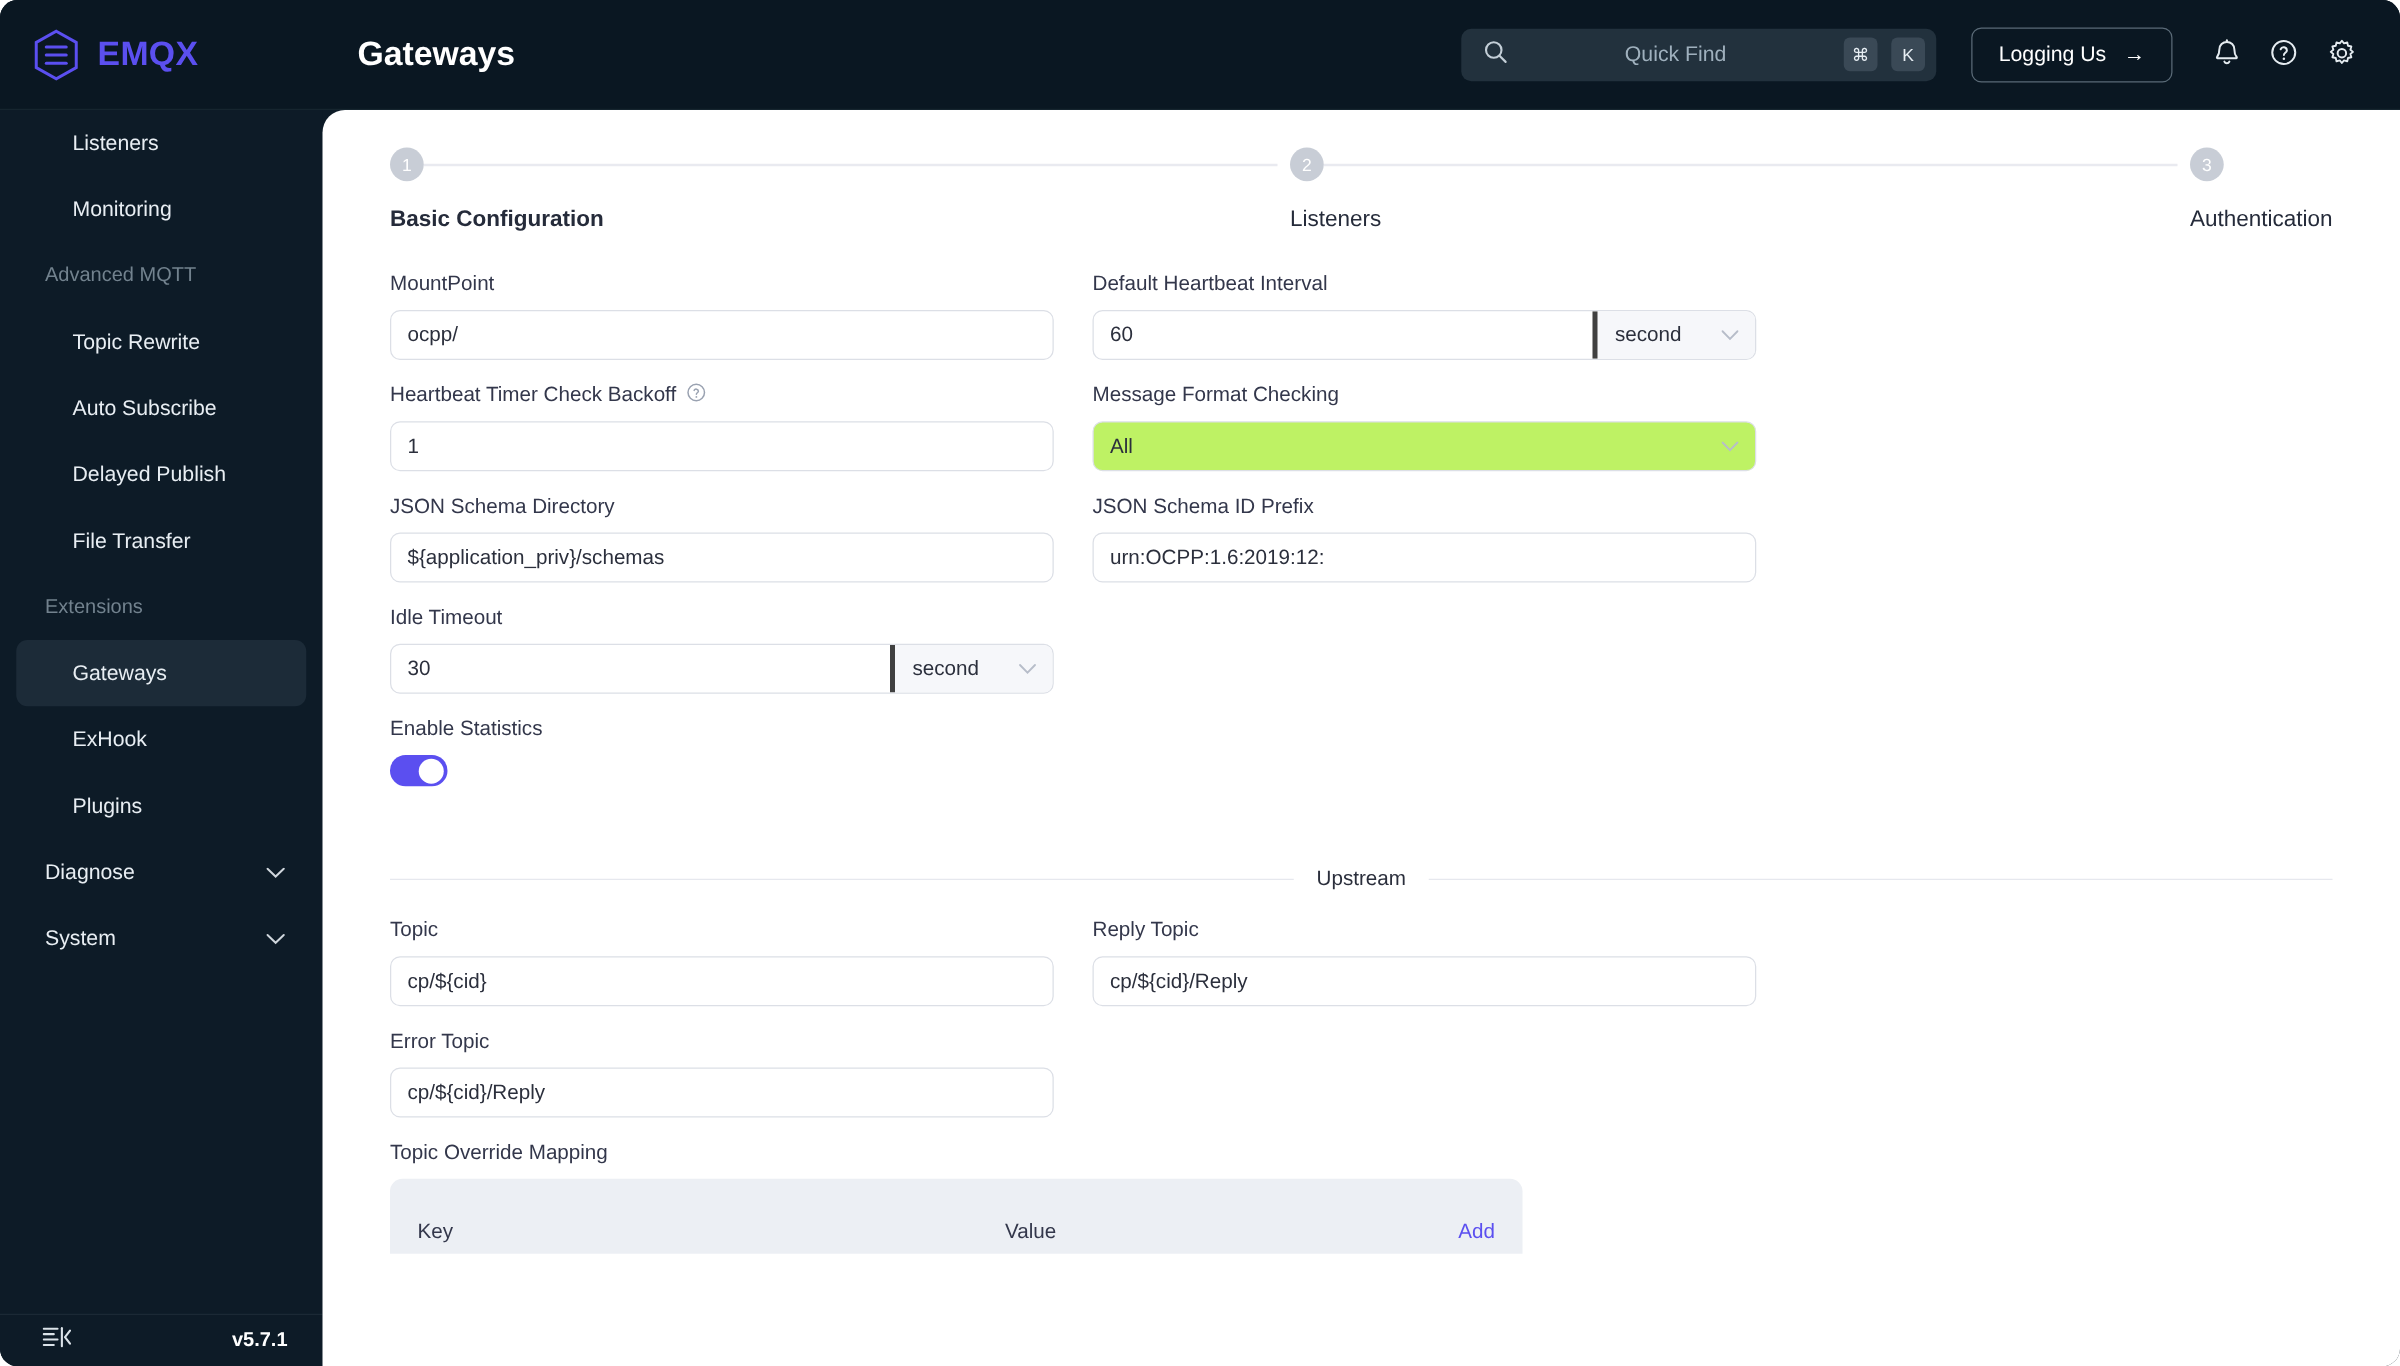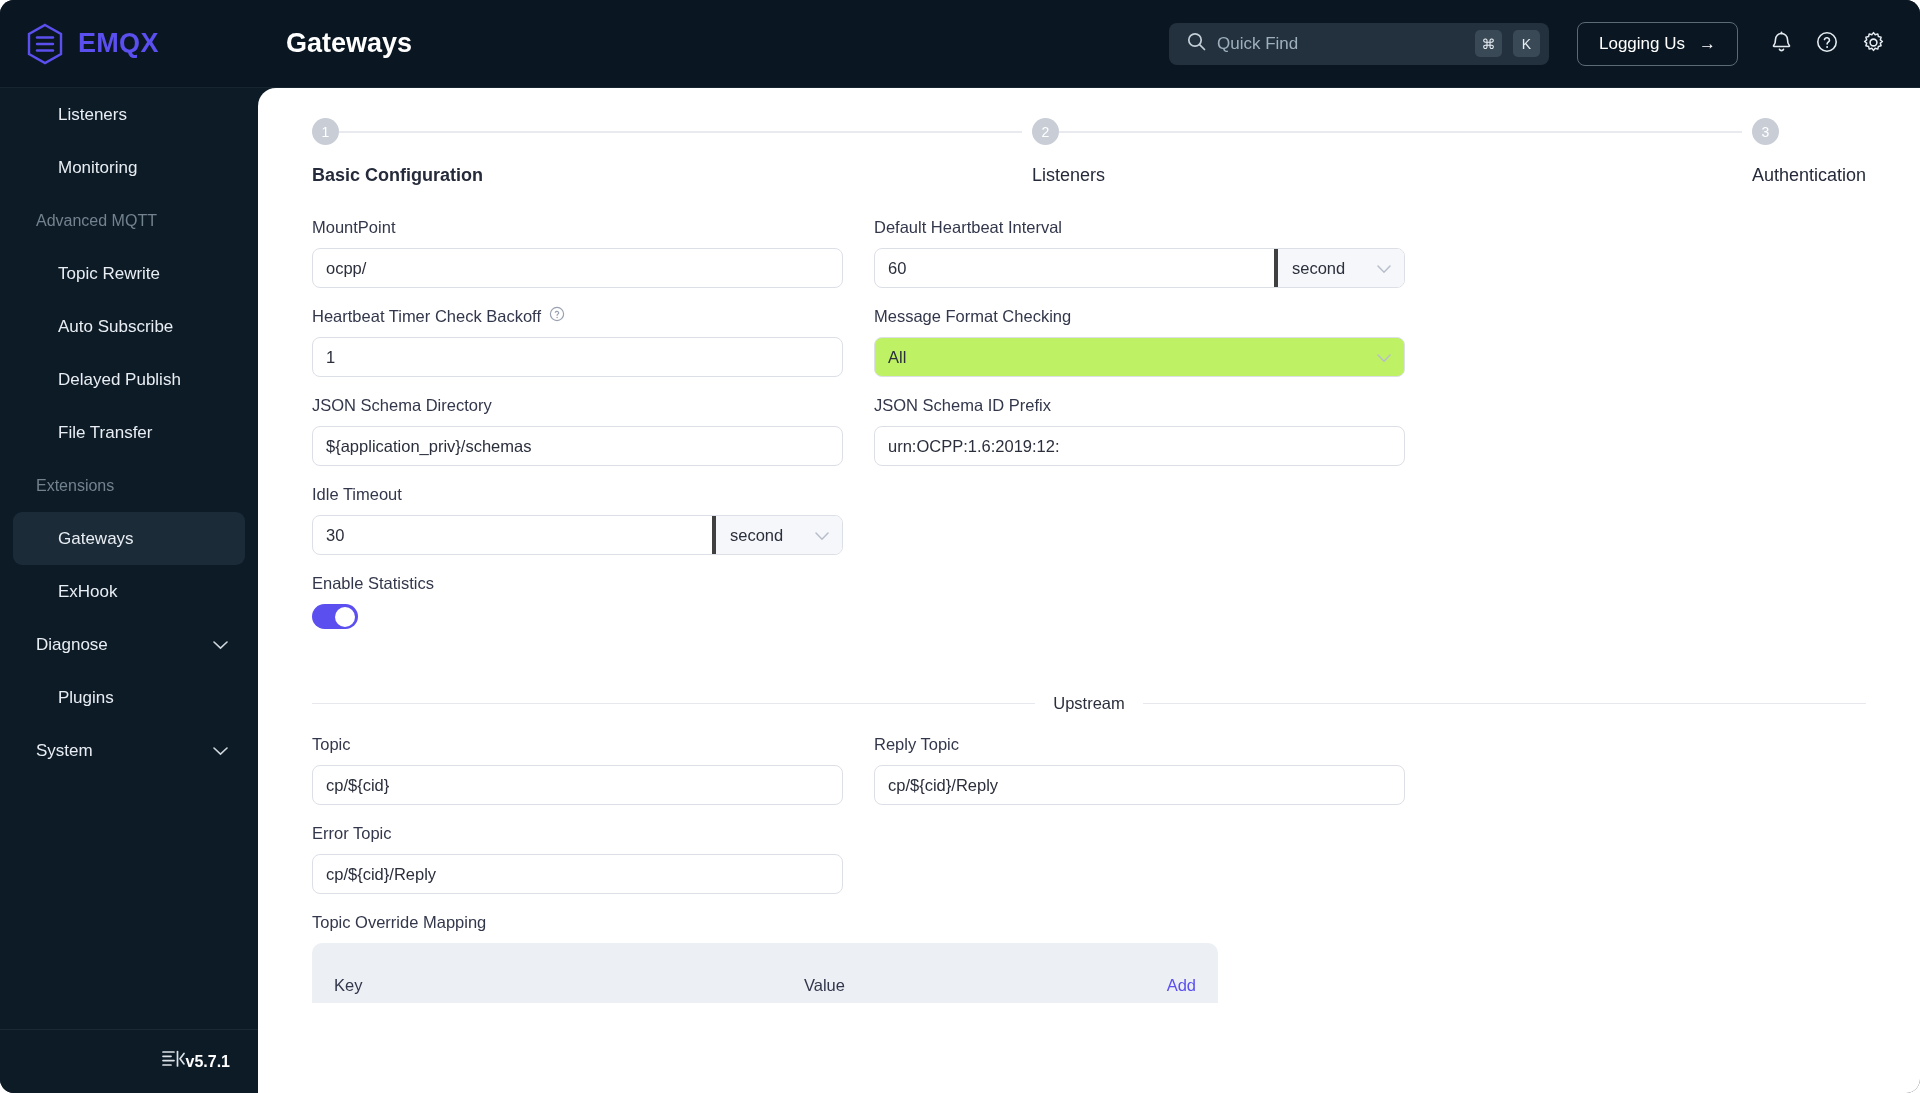--- a/index.html
+++ b/index.html
@@ -42,21 +42,21 @@
     margin-left: auto; display: flex; align-items: center; gap: 0; padding-right: 24px;
   }
   .quickfind {
     width: 380px; height: 42px;
     background: #22313d; border-radius: 8px;
     display: flex; align-items: center; gap: 11px;
     padding: 0 9px 0 18px; margin-right: 28px;
   }
   .quickfind input {
     flex: 1; background: transparent; border: 0; outline: none;
-    color: #fef9c3; font-size: 17px; font-family: "Liberation Sans", sans-serif;
+    color: #fef9c3; font-size: 17px; font-family: "Liberation Sans", sans-serif; text-align: center;
   }
   .quickfind input::placeholder { color: #9fb0bd; }
   .kbd {
     min-width: 27px; height: 27px; border-radius: 5px;
     background: #3a4956; color: #e6edf2;
     font-size: 14px; display: flex; align-items: center; justify-content: center;
     padding: 0 5px;
   }
   .contact-btn {
     height: 44px; border: 1px solid #5a6a77; border-radius: 8px;
@@ -92,22 +92,22 @@
   }
   .nav-item.active {
     margin: 0 13px 0 13px; padding-left: 45px;
     background: #1c2b38; border-radius: 9px;
   }
   .nav-item.collapsible {
     padding-left: 36px; justify-content: flex-start;
   }
   .nav-item .chev { margin-left: auto; margin-right: 30px; }
   .sidebar-footer {
-    height: 64px; border-top: 1px solid #1b2935;
-    display: flex; align-items: center; justify-content: flex-end;
+    height: 42px; border-top: 1px solid #1b2935;
+    display: flex; align-items: center; justify-content: space-between;
     padding: 0 28px 0 34px;
   }
   .version { color: #ffffff; font-size: 16px; font-weight: bold; }
 
   
   .main-panel {
     position: absolute; top: 88px; left: 258px;
     width: 1662px; height: 1005px;
     background: #ffffff;
     border-top-left-radius: 18px;
@@ -301,30 +301,30 @@
       </div>
       <div class="nav-item group">
         <span>Extensions</span>
       </div>
       <div class="nav-item active">
         <span>Gateways</span>
       </div>
       <div class="nav-item">
         <span>ExHook</span>
       </div>
+      <div class="nav-item">
+        <span>Plugins</span>
+      </div>
       <div class="nav-item collapsible">
         <span>Diagnose</span>
         <span class="chev">
           <svg width="15" height="9" viewBox="0 0 15 9" fill="none">
             <path d="M1 1l6.5 6.2L14 1" stroke="#cfd6dc" stroke-width="1.6" stroke-linecap="round"></path>
           </svg>
         </span>
-      </div>
-      <div class="nav-item">
-        <span>Plugins</span>
       </div>
       <div class="nav-item collapsible">
         <span>System</span>
         <span class="chev">
           <svg width="15" height="9" viewBox="0 0 15 9" fill="none">
             <path d="M1 1l6.5 6.2L14 1" stroke="#cfd6dc" stroke-width="1.6" stroke-linecap="round"></path>
           </svg>
         </span>
       </div>
     </div>

